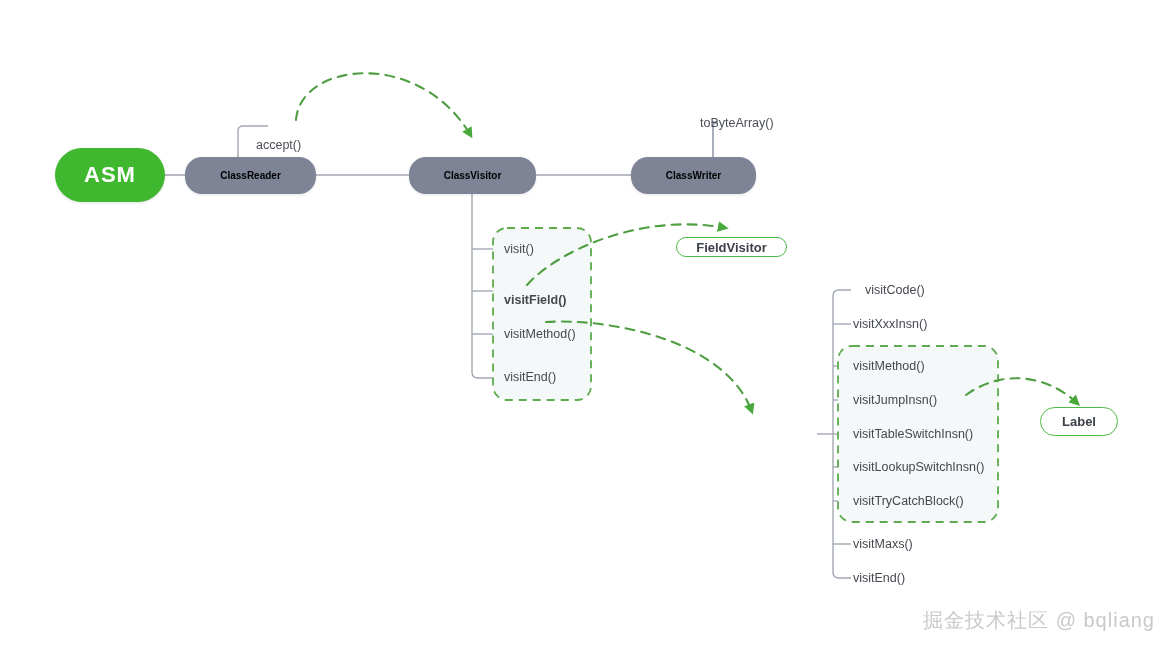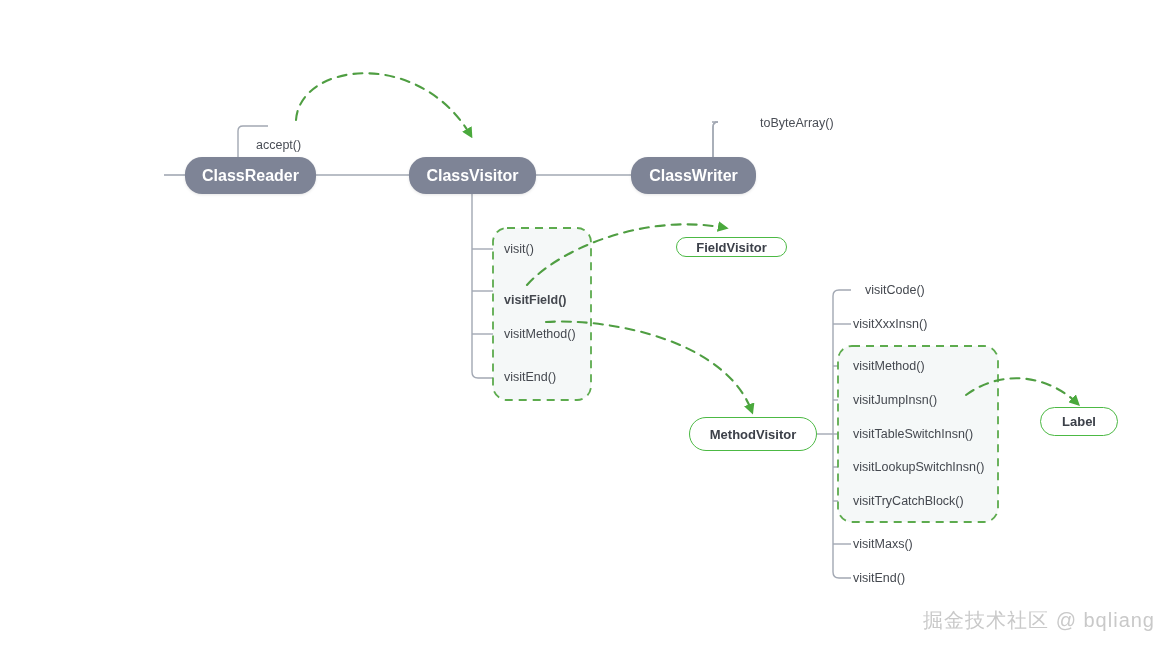--- a/index.html
+++ b/index.html
@@ -25,24 +25,24 @@
     background:#3fb72e;
     color:#ffffff;
     border-radius:28px;
     font-weight:bold;
     font-size:22px;
     letter-spacing:1px;
     box-shadow:0 1px 3px rgba(0,0,0,.12);
   }
   .node-gray{
     background:#7e8496;
-    color:#ffffff;
+    color:#000000;
     border-radius:17px;
     font-weight:bold;
-    font-size:16px;
+    font-size:10px;
     box-shadow:0 1px 3px rgba(0,0,0,.10);
   }
   .node-outline{
     background:#ffffff;
     color:#3c4049;
     border:1.6px solid #4cb944;
     border-radius:17px;
     font-weight:bold;
     font-size:13px;
   }
@@ -126,49 +126,49 @@
     <rect x="838" y="346" width="160" height="176" rx="14" ry="14" fill="#f5f8f8" stroke="#5dab4e" stroke-width="1.8" stroke-dasharray="8 6"></rect>
 
     <g fill="none" stroke="#4f9e42" stroke-width="2.1" stroke-dasharray="9 7" stroke-linecap="round">
       <path d="M 296 120 C 300 62 420 48 471 136" marker-end="url(#arrowGreen)"></path>
       <path d="M 527 285 C 556 252 640 212 726 228" marker-end="url(#arrowGreen)"></path>
       <path d="M 546 322 C 610 318 726 340 752 412" marker-end="url(#arrowGreen)"></path>
       <path d="M 966 395 C 1000 370 1046 373 1078 404" marker-end="url(#arrowGreen)"></path>
     </g>
   </svg>
 
+  <div class="node node-asm" style="left:55px;top:148px;width:110px;height:54px;">
+    <span>ASM</span>
+  </div>
 
   <div class="node node-gray" style="left:185px;top:157px;width:131px;height:37px;">
     <span>ClassReader</span>
   </div>
 
   <div class="node node-gray" style="left:409px;top:157px;width:127px;height:37px;">
     <span>ClassVisitor</span>
   </div>
 
   <div class="node node-gray" style="left:631px;top:157px;width:125px;height:37px;">
     <span>ClassWriter</span>
   </div>
 
   <div class="node node-outline" style="left:676px;top:237px;width:111px;height:20px;">
     <span>FieldVisitor</span>
   </div>
 
-  <div class="node node-outline" style="left:689px;top:417px;width:128px;height:34px;">
-    <span>MethodVisitor</span>
-  </div>
 
   <div class="node node-outline" style="left:1040px;top:407px;width:78px;height:29px;">
     <span>Label</span>
   </div>
 
   <div class="callout" style="left:256px;top:120px;margin-top:19px;">
     <span>accept()</span>
   </div>
-  <div class="callout" style="left:760px;top:117px;">
+  <div class="callout" style="left:700px;top:117px;">
     <span>toByteArray()</span>
   </div>
 
   <div class="leaf" style="left:504px;top:243px;">
     <span>visit()</span>
   </div>
   <div class="leaf" style="left:504px;top:294px;font-weight:bold;">
     <span>visitField()</span>
   </div>
   <div class="leaf" style="left:504px;top:328px;">

